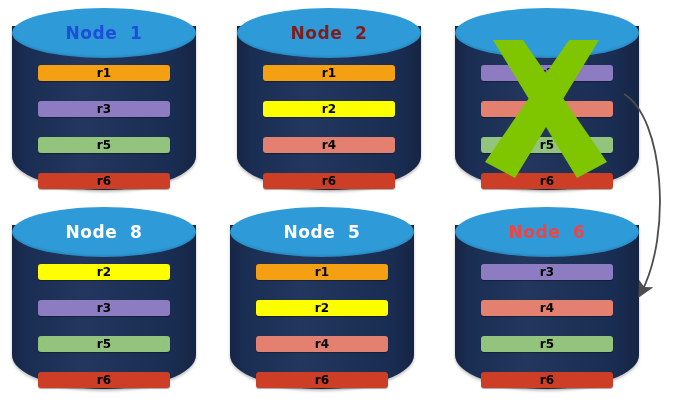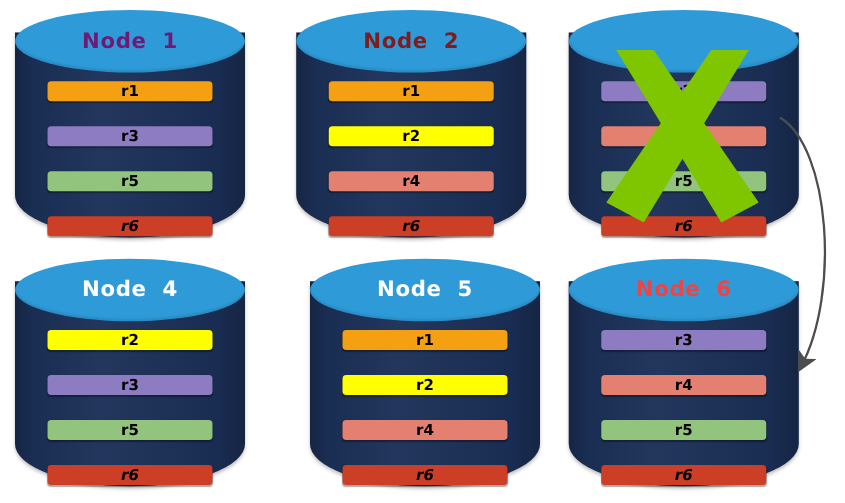--- a/index.html
+++ b/index.html
@@ -93,21 +93,21 @@
     height: 16px;
     margin-bottom: 20px;
     border-radius: 3px;
     text-align: center;
     line-height: 16px;
     font-size: 12px;
     font-weight: bold;
     color: #000000;
     box-shadow: 0 1px 1px rgba(0,0,0,0.35);
   }
-  .bar:last-child { margin-bottom: 0; font-style: italic; }
+  .bar:last-child { margin-bottom: 0; }
 
   
   .x-mark {
     position: absolute;
     left: 30px;
     top: 32px;
     width: 122px;
     height: 138px;
     pointer-events: none;
   }
@@ -122,21 +122,21 @@
 </head>
 <body>
 
 <div id="stage">
 
   <div id="nodes-root">
       <div class="node" style="left: 12px; top: 8px;">
     <div class="cyl-body" style="background: rgb(27, 47, 87);"></div>
     <div class="cyl-shade"></div>
     <div class="cyl-top" style="background: rgb(46, 155, 216);"></div>
-    <div class="node-title" style="color: #701a75;">Node  1</div>
+    <div class="node-title" style="color: #1d4ed8;">Node  1</div>
     <div class="bars">
           <div class="bar" style="background: rgb(245, 160, 18);">r1</div>
           <div class="bar" style="background: rgb(142, 124, 195);">r3</div>
           <div class="bar" style="background: rgb(147, 196, 125);">r5</div>
           <div class="bar" style="background: rgb(204, 62, 38);">r6</div>
         </div>
   </div>
       <div class="node" style="left: 237px; top: 8px;">
     <div class="cyl-body" style="background: rgb(27, 47, 87);"></div>
     <div class="cyl-shade"></div>
@@ -161,29 +161,29 @@
         </div>
   <svg class="x-mark" viewBox="0 0 122 138">
           <path d="M 8 0 L 38 0 L 122 122 L 92 138 Z" fill="#7fc600"></path>
           <path d="M 84 0 L 114 0 L 30 138 L 0 122 Z" fill="#7fc600"></path>
         </svg>
       </div>
       <div class="node" style="left: 12px; top: 207px;">
     <div class="cyl-body" style="background: rgb(27, 47, 87);"></div>
     <div class="cyl-shade"></div>
     <div class="cyl-top" style="background: rgb(46, 155, 216);"></div>
-    <div class="node-title" style="color: rgb(255, 255, 255);">Node  4</div>
+    <div class="node-title" style="color: rgb(255, 255, 255);">Node  8</div>
     <div class="bars">
           <div class="bar" style="background: rgb(255, 255, 0);">r2</div>
           <div class="bar" style="background: rgb(142, 124, 195);">r3</div>
           <div class="bar" style="background: rgb(147, 196, 125);">r5</div>
           <div class="bar" style="background: rgb(204, 62, 38);">r6</div>
         </div>
   </div>
-      <div class="node" style="left: 248px; top: 207px;">
+      <div class="node" style="left: 230px; top: 207px;">
     <div class="cyl-body" style="background: rgb(27, 47, 87);"></div>
     <div class="cyl-shade"></div>
     <div class="cyl-top" style="background: rgb(46, 155, 216);"></div>
     <div class="node-title" style="color: rgb(255, 255, 255);">Node  5</div>
     <div class="bars">
           <div class="bar" style="background: rgb(245, 160, 18);">r1</div>
           <div class="bar" style="background: rgb(255, 255, 0);">r2</div>
           <div class="bar" style="background: rgb(227, 128, 112);">r4</div>
           <div class="bar" style="background: rgb(204, 62, 38);">r6</div>
         </div>

